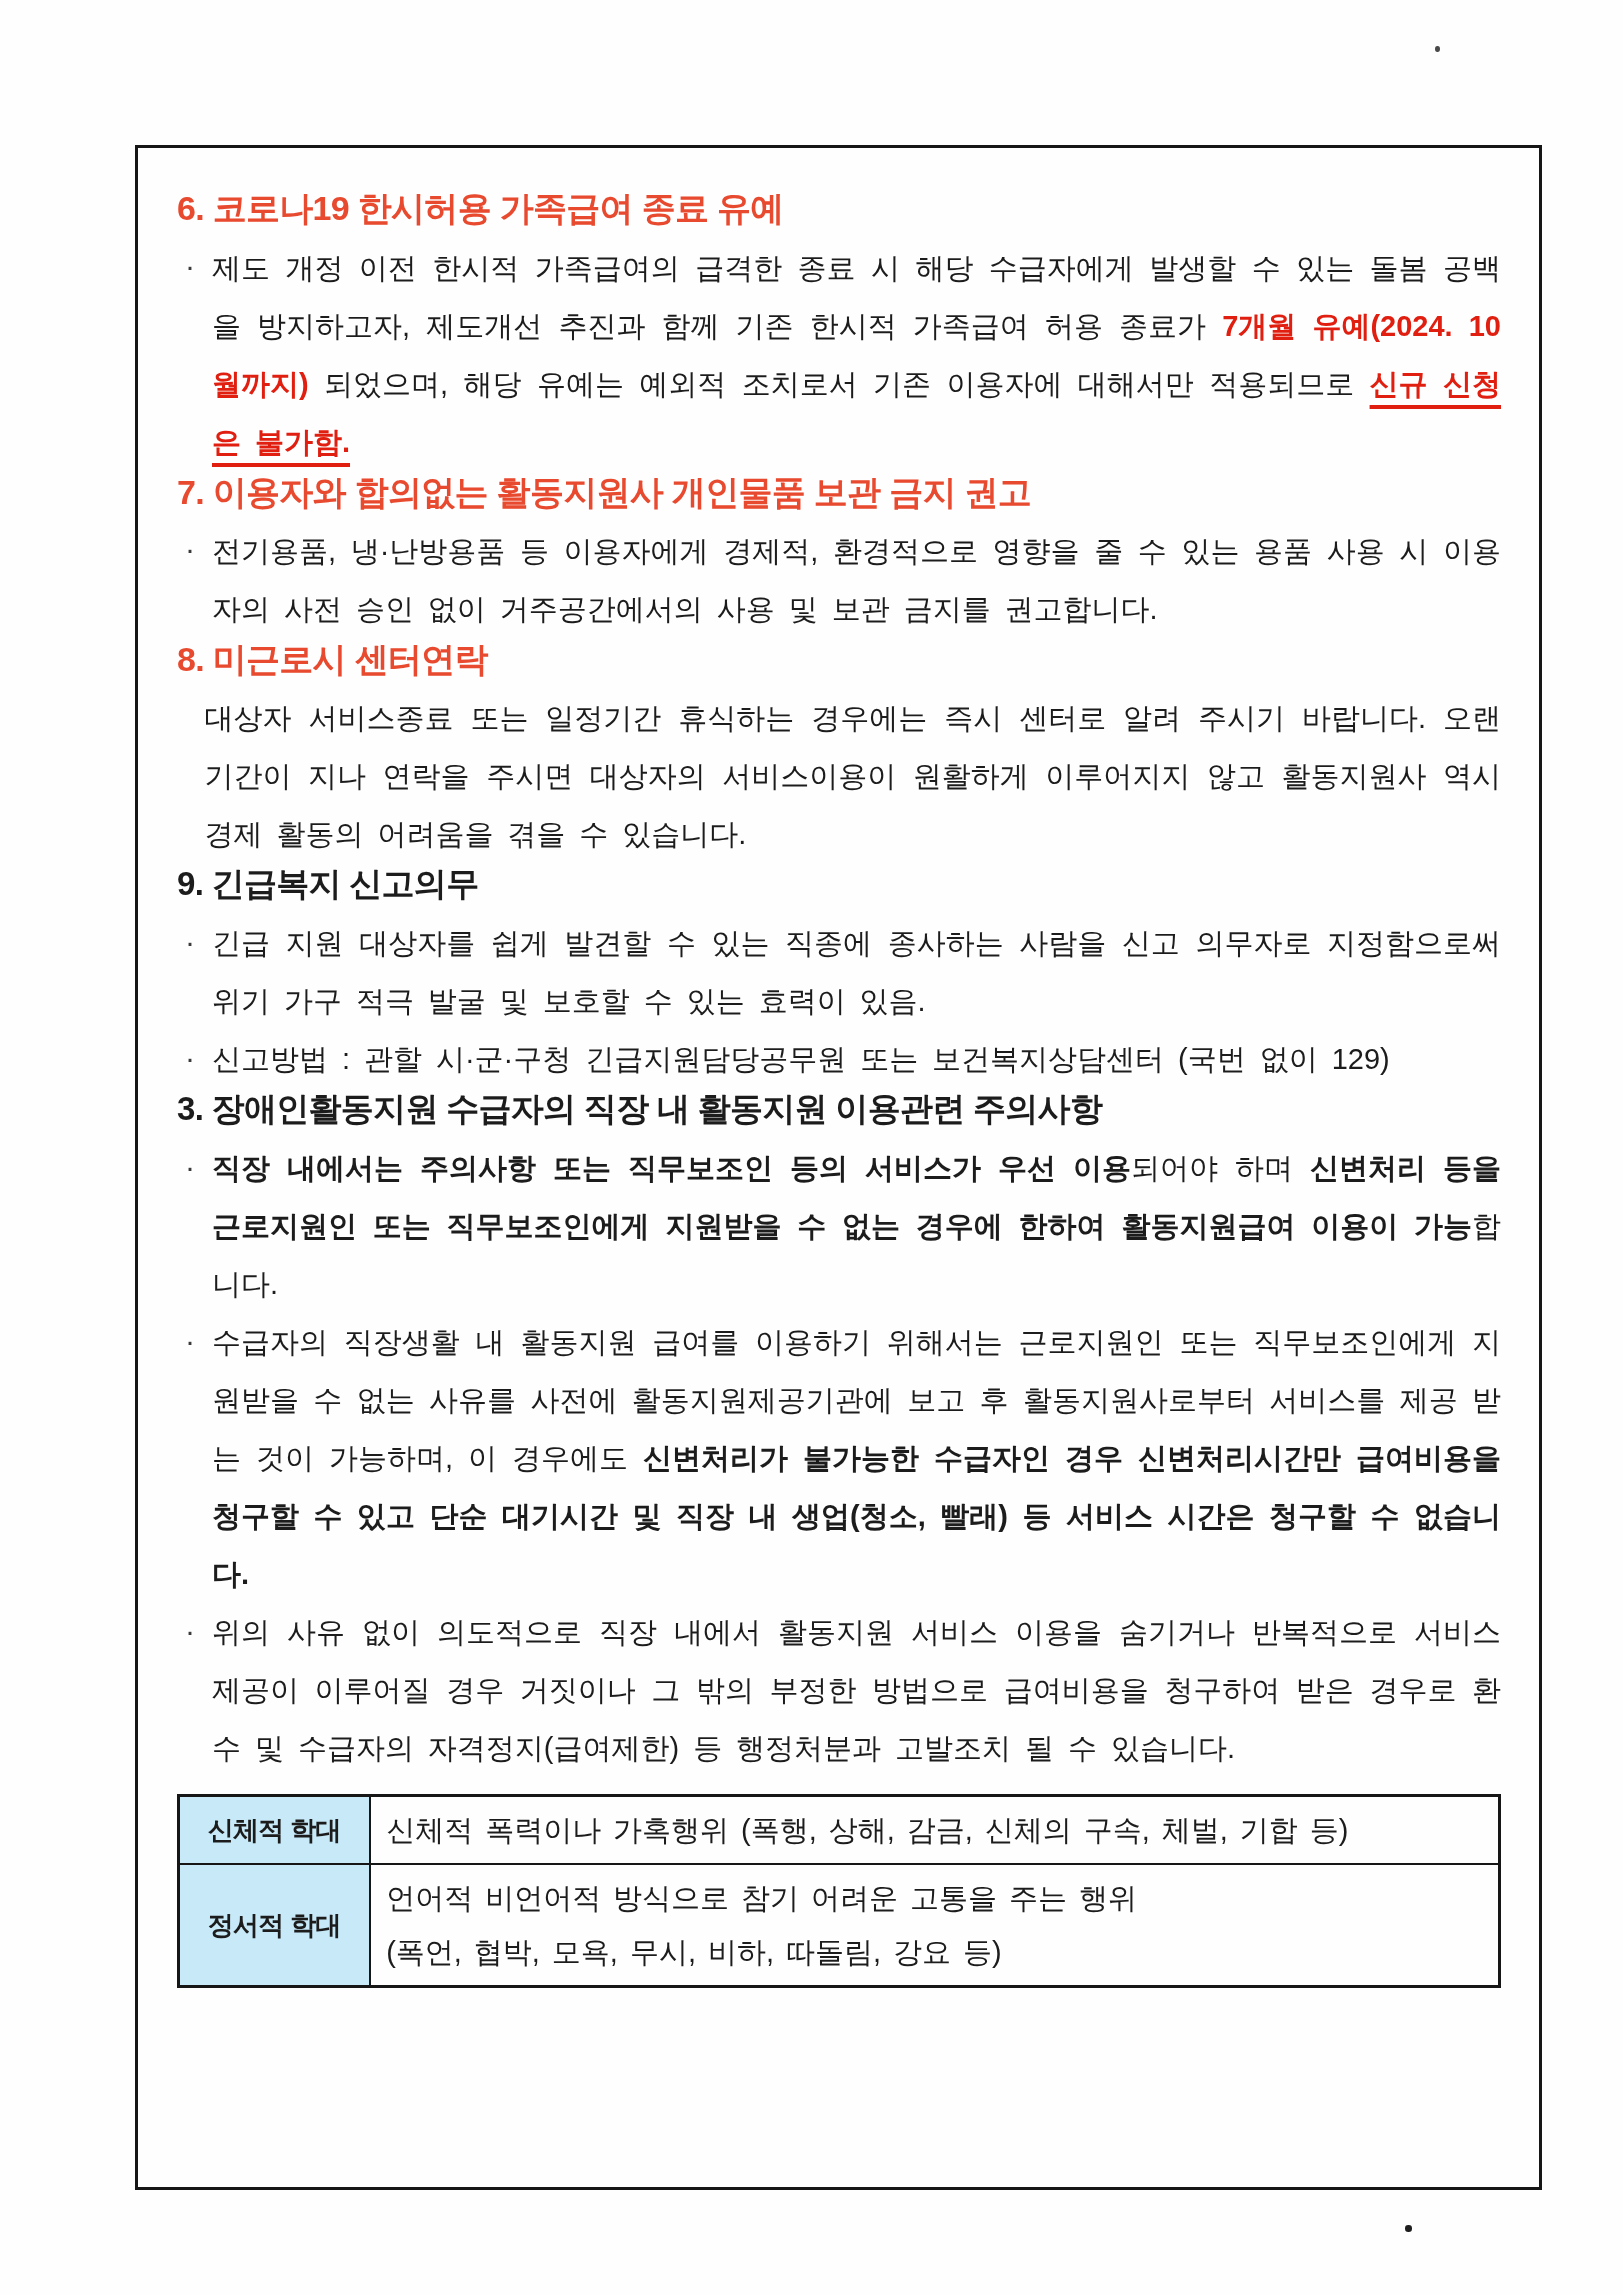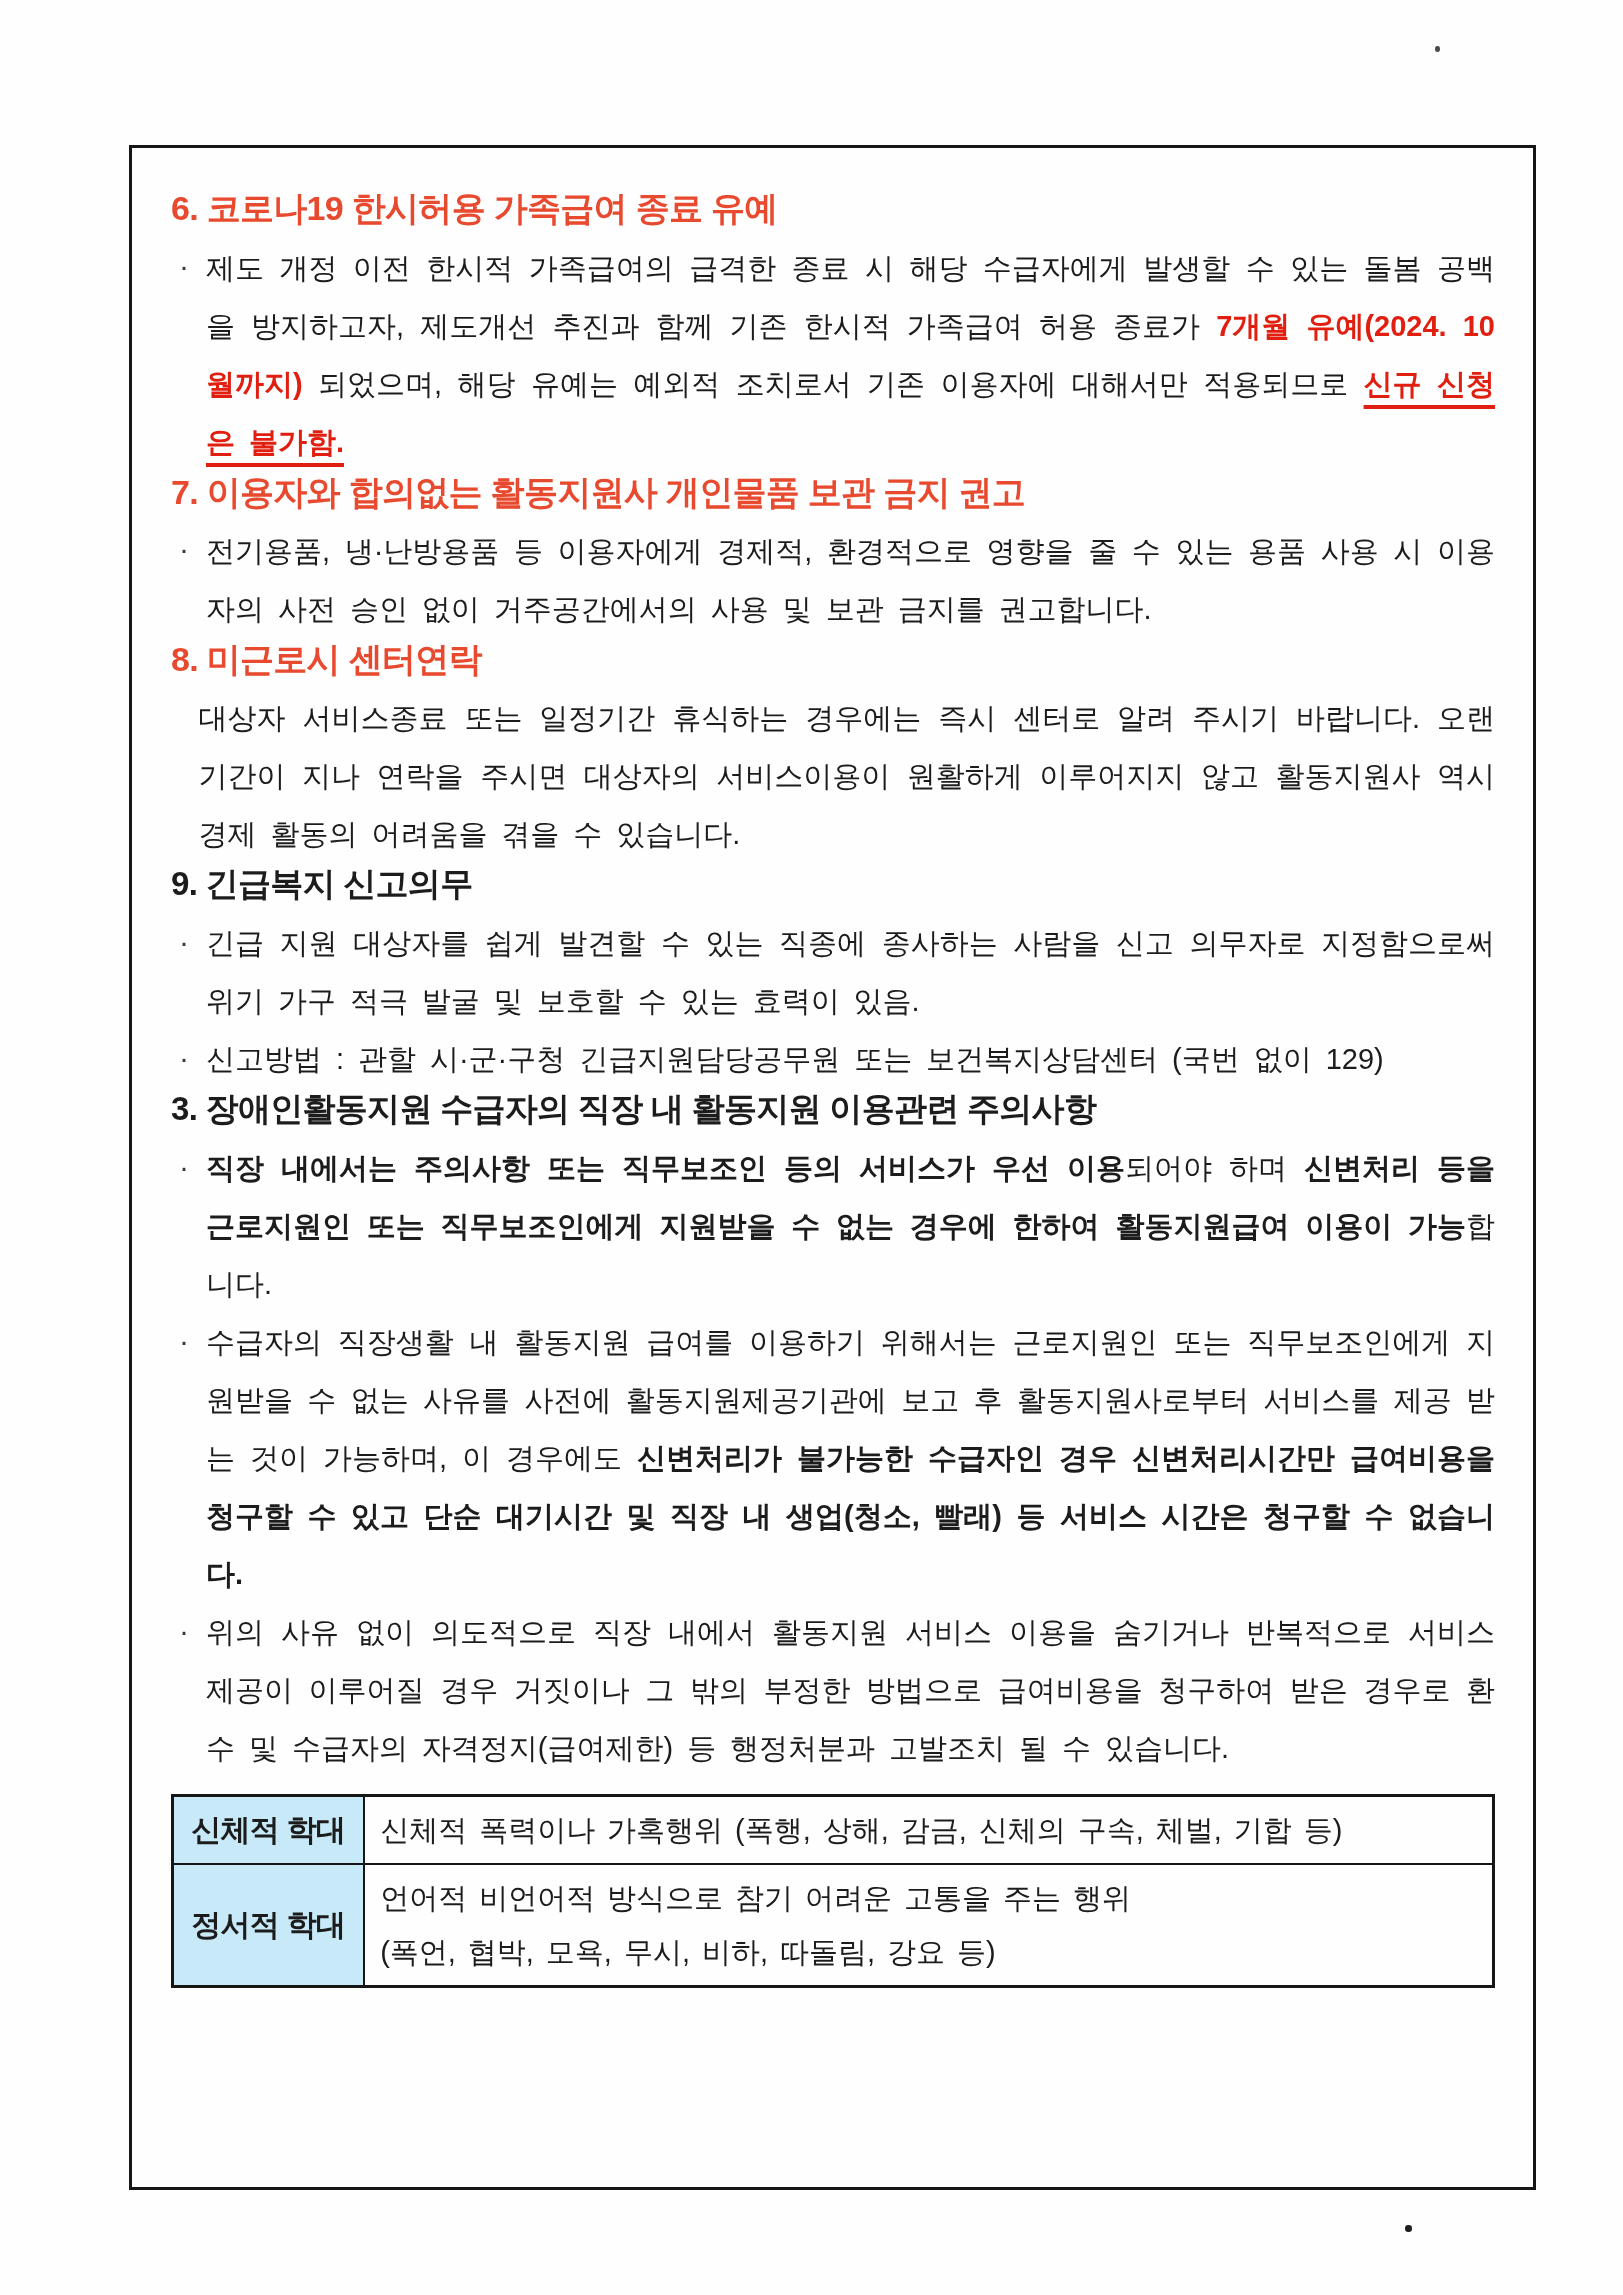--- a/index.html
+++ b/index.html
@@ -1,39 +1,39 @@
 <!DOCTYPE html>
 <html style="--heading-red: #e84a2f; --emph-red: #e01f10; --thead-bg: #c7e9f8; --frame-border: #161616;font-size:10.5px"><head>
 <meta charset="utf-8">
 <style>
   html,body{margin:0;padding:0;background:#ffffff;}
   .page{position:relative;width:1623px;height:2295px;background:#fefefe;
         font-family:"Liberation Sans","DejaVu Sans",sans-serif;color:#1c1c1c;overflow:hidden;}
-  .frame{position:absolute;left:129px;top:145px;width:1407px;height:2045px;
+  .frame{position:absolute;left:135px;top:145px;width:1407px;height:2045px;
          border:3.3px solid var(--frame-border,#161616);box-sizing:border-box;
          padding:25px 38px 0 39px;overflow:hidden;}
   .sec{}
   .sec.first{margin-top:14.4px;}
   .hd{font-size:34px;line-height:42px;margin:0 0 9.2px 0;font-weight:bold;letter-spacing:-0.7px;}
   .hd.red{color:var(--heading-red,#e84a2f);}
   .hd.blk{font-weight:bold;font-size:33px;color:#1c1c1c;}
   .hd .small{font-size:27px;}
   .para{font-size:29px;line-height:58px;text-align:justify;margin:0;
         position:relative;padding-left:35px;word-spacing:5.9px;}
   .para .bullet{position:absolute;left:7.9px;top:-1.3px;font-size:30px;color:#3a3a3a;}
   .para.noBullet{padding-left:27.5px;}
   .ptext .bold{font-weight:bold;}
   .ptext .red{color:var(--emph-red,#e01f10);}
   .ptext .underline{text-decoration:underline;text-decoration-thickness:3.9px;text-underline-offset:10.5px;}
   .tableWrap{margin-top:17px;}
   table.abuse{width:100%;border-collapse:collapse;table-layout:fixed;
               border:3.3px solid #161616;}
   table.abuse col.c1{width:191px;}
   table.abuse td{border:2.6px solid #161616;box-sizing:border-box;}
-  td.label{background:var(--thead-bg,#c7e9f8);font-weight:bold;font-size:30px;
+  td.label{background:var(--thead-bg,#c7e9f8);font-weight:bold;font-size:26px;
            text-align:center;vertical-align:middle;letter-spacing:-0.7px;}
   td.desc{font-size:29px;line-height:54px;padding:5.9px 15.7px;text-align:justify;word-spacing:3.9px;}
   td.desc.lines{white-space:pre-line;text-align:left;}
   .speck{position:absolute;border-radius:50%;}
   .speck-top{left:1435px;top:46px;width:4.6px;height:5.9px;background:#4a4a4a;}
   .speck-bottom{left:1405px;top:2225px;width:6.5px;height:6.5px;background:#1e1e1e;}
 </style>
 </head>
 <body>
 

